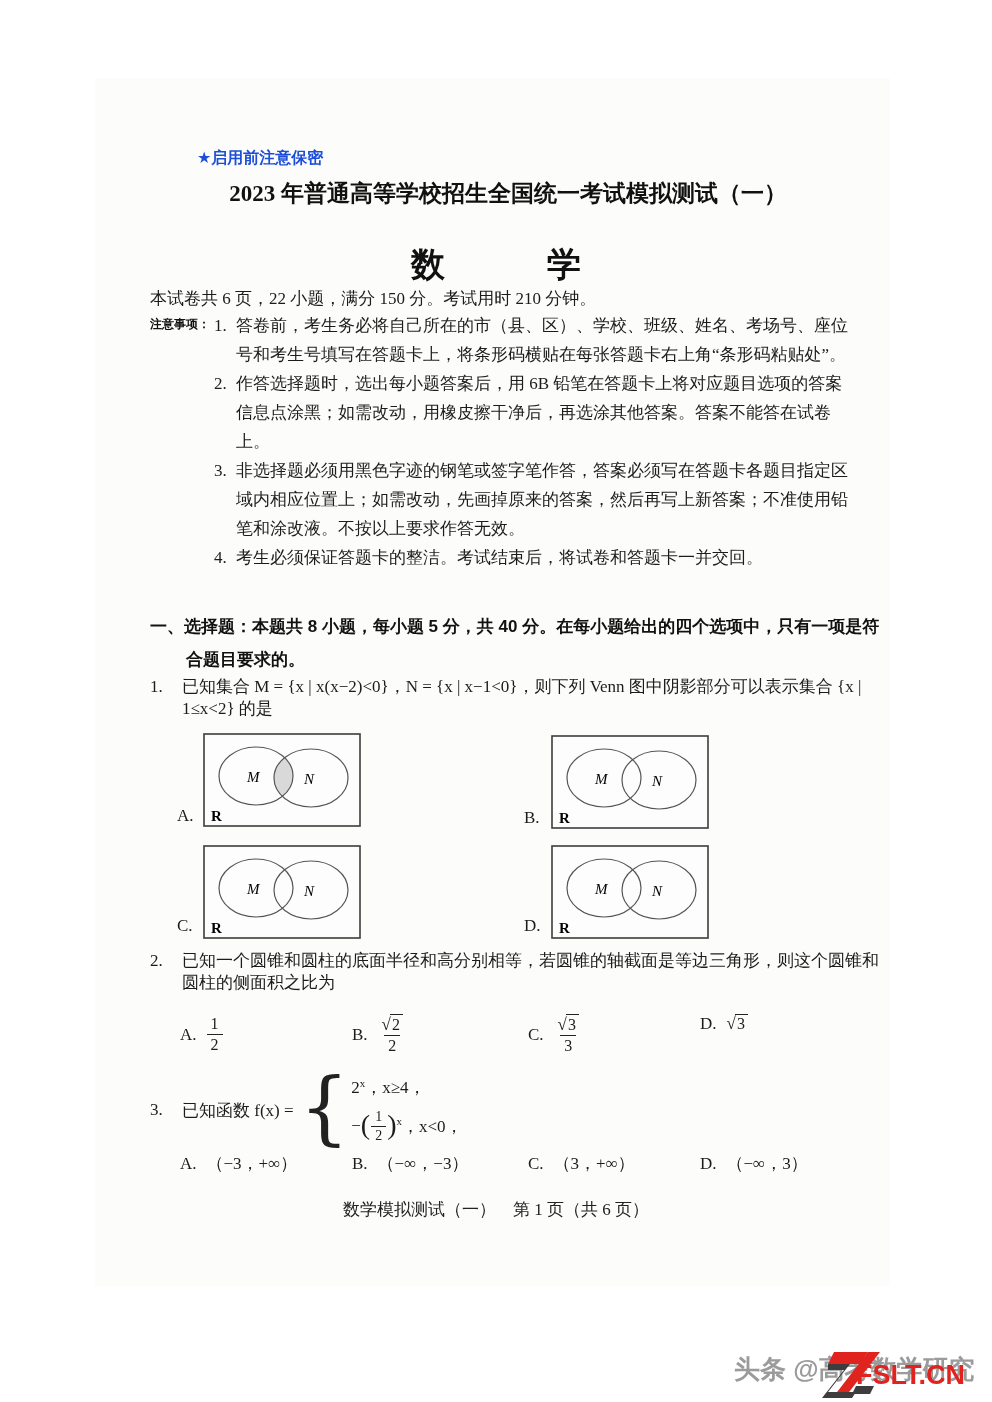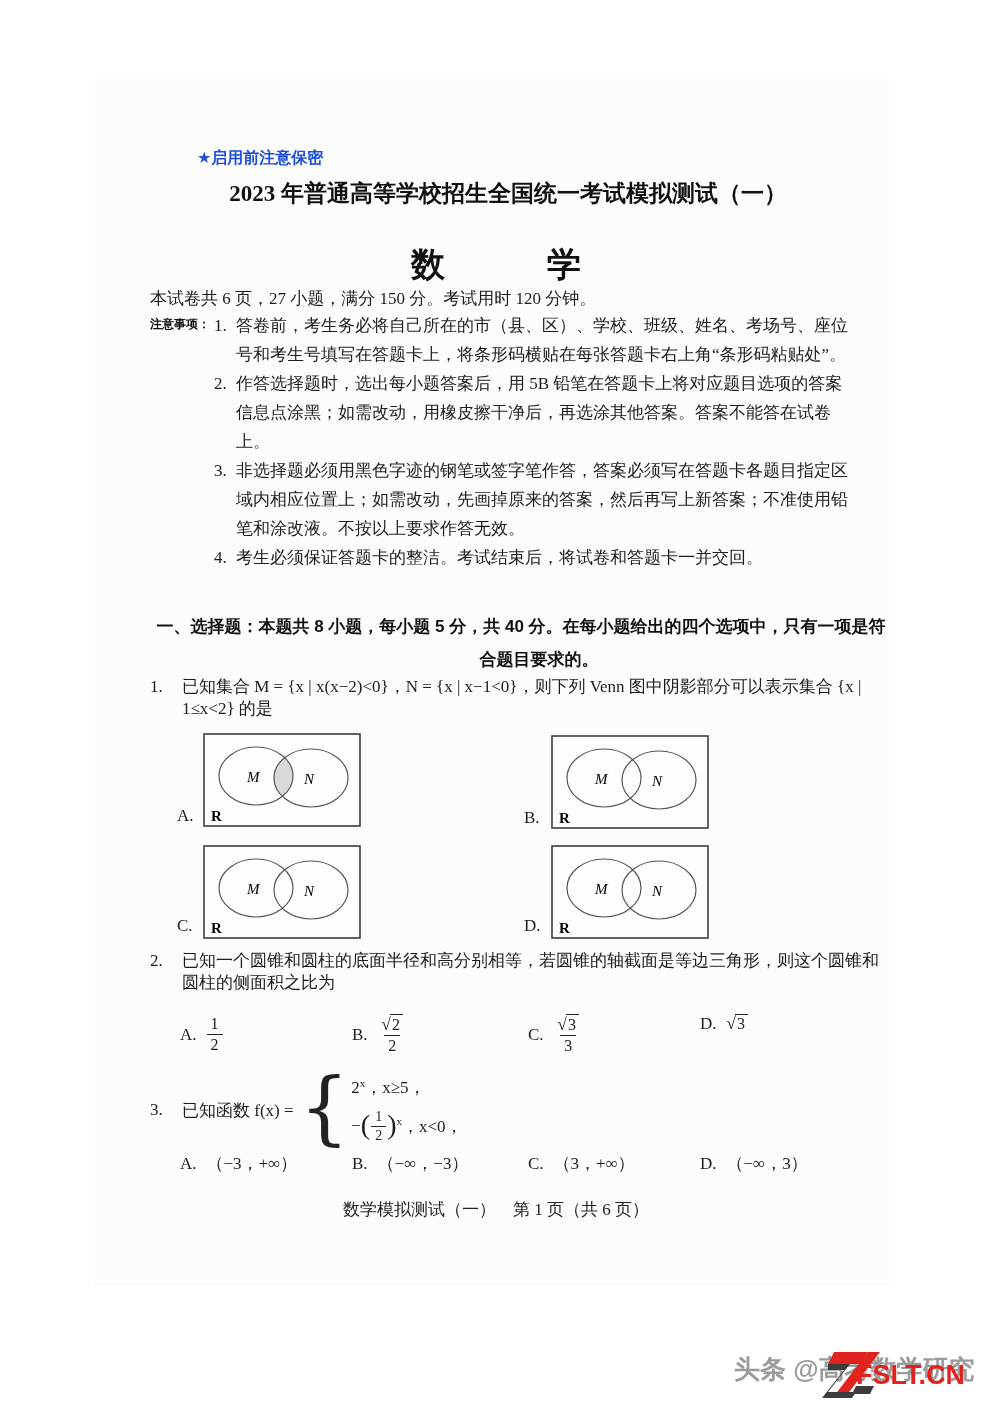--- a/index.html
+++ b/index.html
@@ -20,21 +20,21 @@
   
   .notice-label{left:150px;top:316px;font-family:"Liberation Sans","DejaVu Sans",sans-serif;
     font-weight:700;font-size:12px;color:#111;}
   .notice-list{left:214px;top:311px;width:634px;font-size:17px;line-height:29px;}
   .notice-item{display:flex;}
   .notice-num{flex:none;width:22px;}
   .notice-text{flex:1;}
   
   .section-heading{left:150px;top:610px;width:706px;font-family:"Liberation Sans","DejaVu Sans",sans-serif;
     font-weight:700;font-size:17px;line-height:33px;color:#111;
-    padding-left:36px;text-indent:-36px;text-align:center;}
+    padding-left:36px;text-indent:-36px;}
   
   .question{font-size:17px;line-height:22px;padding-left:32px;text-indent:-32px;}
   .q1{left:150px;top:676px;width:710px;}
   .q2{left:150px;top:950px;width:710px;}
   .q-num{display:inline-block;width:32px;text-indent:0;}
   
   .venn-label{font-size:17px;}
   .venn-box{width:158px;height:94px;}
   
   .opt-row{height:52px;}
@@ -69,31 +69,31 @@
     font-weight:700;font-size:27px;color:#e0231e;z-index:3;white-space:nowrap;}
 </style>
 </head>
 <body>
 
 <div class="paper"></div>
 
 <div class="abs confidential">★启用前注意保密</div>
 <div class="abs exam-title">2023 年普通高等学校招生全国统一考试模拟测试（一）</div>
 <div class="abs subject-title">数　学</div>
-<div class="abs paper-info">本试卷共 6 页，27 小题，满分 150 分。考试用时 120 分钟。</div>
+<div class="abs paper-info">本试卷共 6 页，22 小题，满分 150 分。考试用时 210 分钟。</div>
 
 <div class="abs notice-label">注意事项：</div>
 <div class="abs notice-list">
   <div class="notice-item">
     <span class="notice-num">1.</span>
     <span class="notice-text">答卷前，考生务必将自己所在的市（县、区）、学校、班级、姓名、考场号、座位号和考生号填写在答题卡上，将条形码横贴在每张答题卡右上角“条形码粘贴处”。</span>
   </div>
   <div class="notice-item">
     <span class="notice-num">2.</span>
-    <span class="notice-text">作答选择题时，选出每小题答案后，用 5B 铅笔在答题卡上将对应题目选项的答案信息点涂黑；如需改动，用橡皮擦干净后，再选涂其他答案。答案不能答在试卷上。</span>
+    <span class="notice-text">作答选择题时，选出每小题答案后，用 6B 铅笔在答题卡上将对应题目选项的答案信息点涂黑；如需改动，用橡皮擦干净后，再选涂其他答案。答案不能答在试卷上。</span>
   </div>
   <div class="notice-item">
     <span class="notice-num">3.</span>
     <span class="notice-text">非选择题必须用黑色字迹的钢笔或签字笔作答，答案必须写在答题卡各题目指定区域内相应位置上；如需改动，先画掉原来的答案，然后再写上新答案；不准使用铅笔和涂改液。不按以上要求作答无效。</span>
   </div>
   <div class="notice-item">
     <span class="notice-num">4.</span>
     <span class="notice-text">考生必须保证答题卡的整洁。考试结束后，将试卷和答题卡一并交回。</span>
   </div>
 </div>
@@ -198,21 +198,21 @@
 </div>
 
 <div class="abs q3-row">
   <span class="q-num">3.</span>
   <span class="q3-prefix">已知函数 f(x) =</span>
   <span class="brace">{</span>
   <div class="pieces">
     <div class="piece">
       <span>2</span>
         <sup>x</sup>
-        <span>，x≥5，</span>
+        <span>，x≥4，</span>
     </div>
     <div class="piece">
       <span>−</span>
         <span class="paren">(</span>
         <span class="frac small">
           <span class="num">1</span>
           <span class="den">2</span>
         </span>
         <span class="paren">)</span>
         <sup>x</sup>

